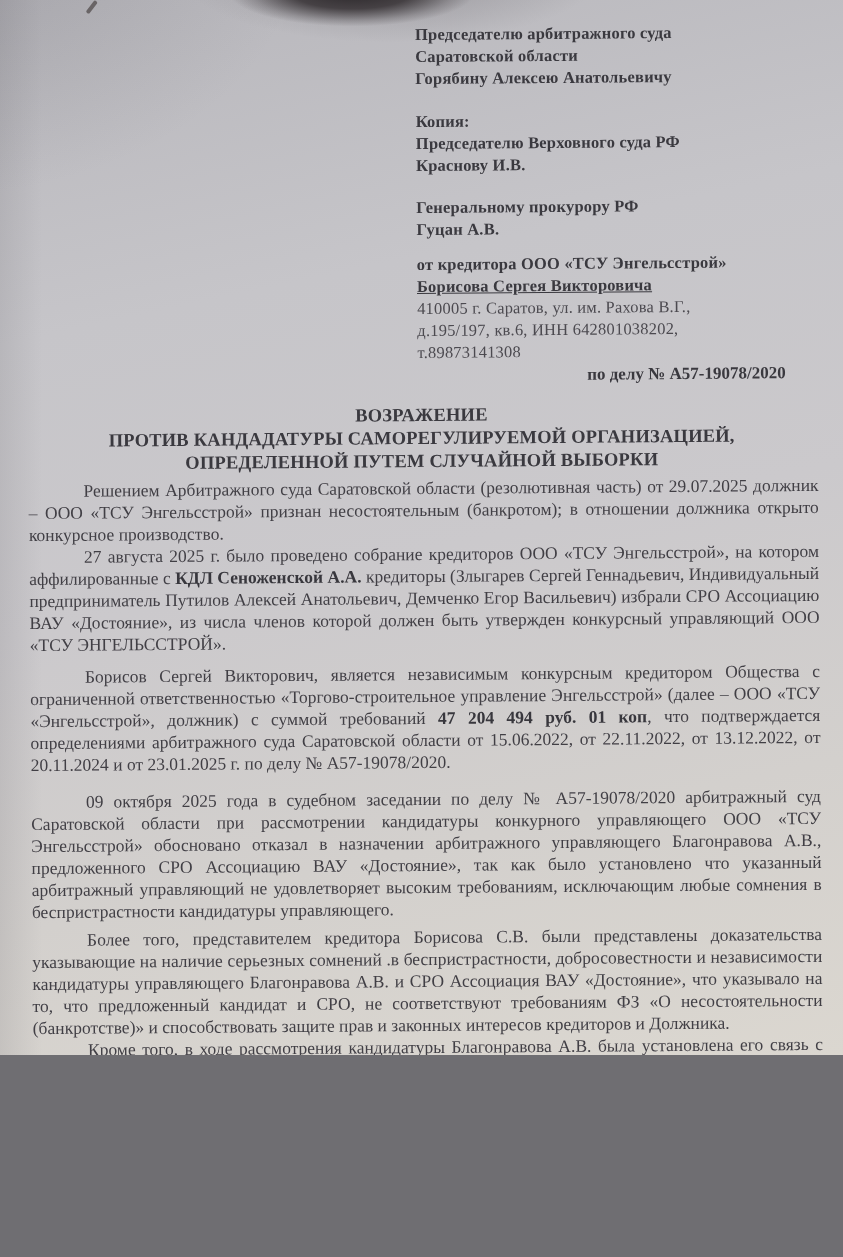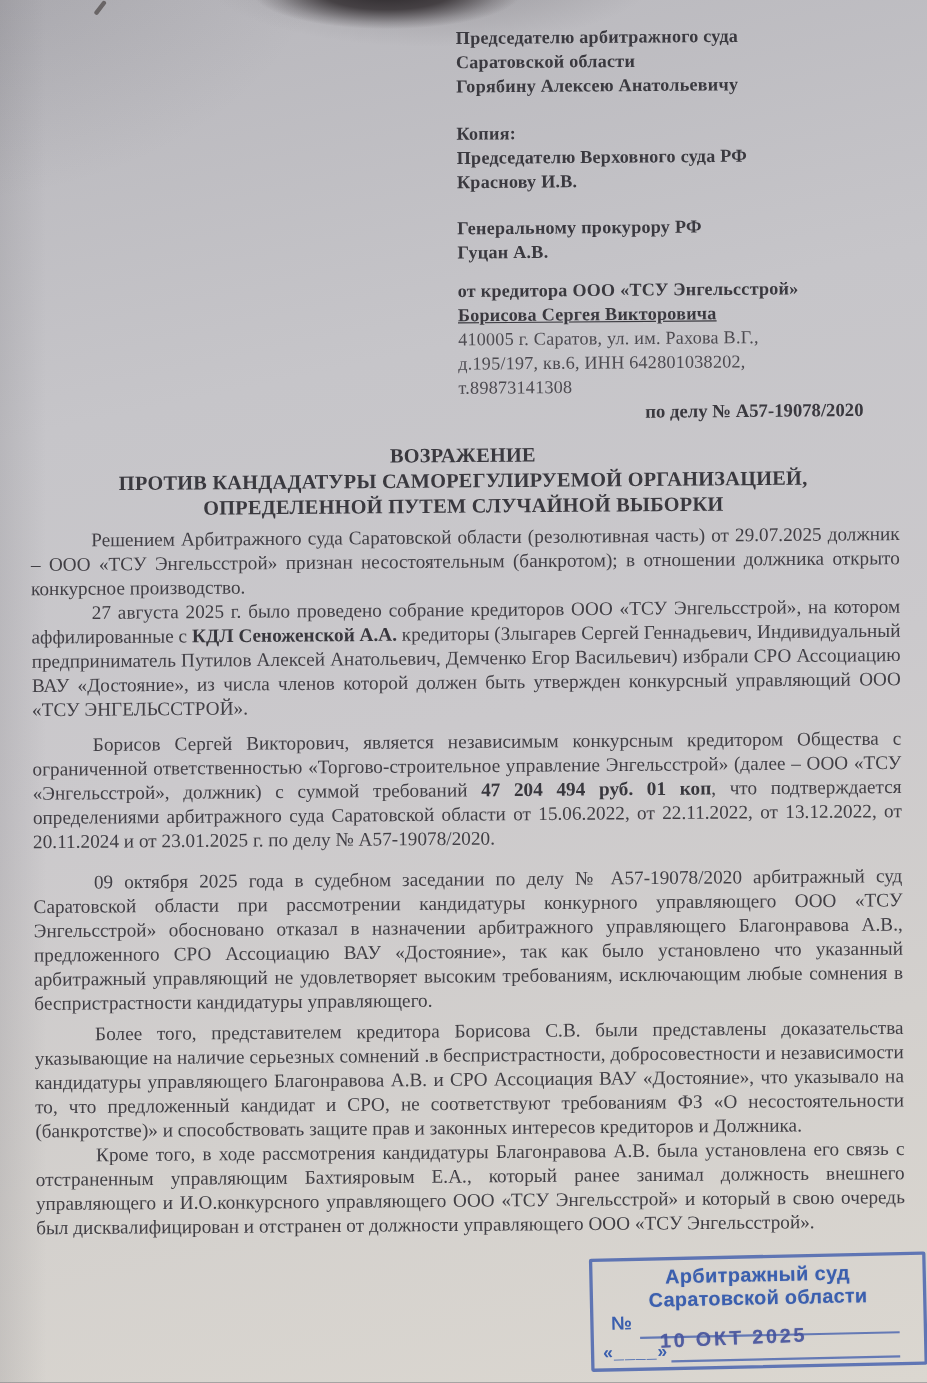--- a/index.html
+++ b/index.html
@@ -1,17 +1,17 @@
 <!DOCTYPE html>
 <html lang="ru"><head>
 <meta charset="utf-8">
 <style>
   html,body{margin:0;padding:0;background:#6f6e72;}
   .paper{
-    position:relative;width:843px;height:1257px;overflow:hidden;
+    position:relative;width:843px;height:1055px;overflow:hidden;
     margin:0 auto;
     background:
       radial-gradient(ellipse 150px 42px at 352px -8px, rgba(40,36,39,.97) 0%, rgba(52,47,50,.85) 40%, rgba(90,86,90,.35) 68%, rgba(120,118,122,0) 82%),
       radial-gradient(ellipse 280px 90px at 390px -25px, rgba(95,92,97,.40) 0%, rgba(120,118,122,0) 75%),
       radial-gradient(ellipse 600px 420px at -8% -6%, rgba(88,87,95,.22) 0%, rgba(120,118,122,0) 62%),
       linear-gradient(90deg, rgba(108,106,112,.16) 0%, rgba(120,118,122,0) 5%),
       linear-gradient(168deg, #b8b7bc 0%, #c6c5c9 28%, #cbc9cc 52%, #d3d0cd 76%, #dbd7d0 100%);
     font-family:"Liberation Serif", serif;
     color:#3d3c42;
   }

